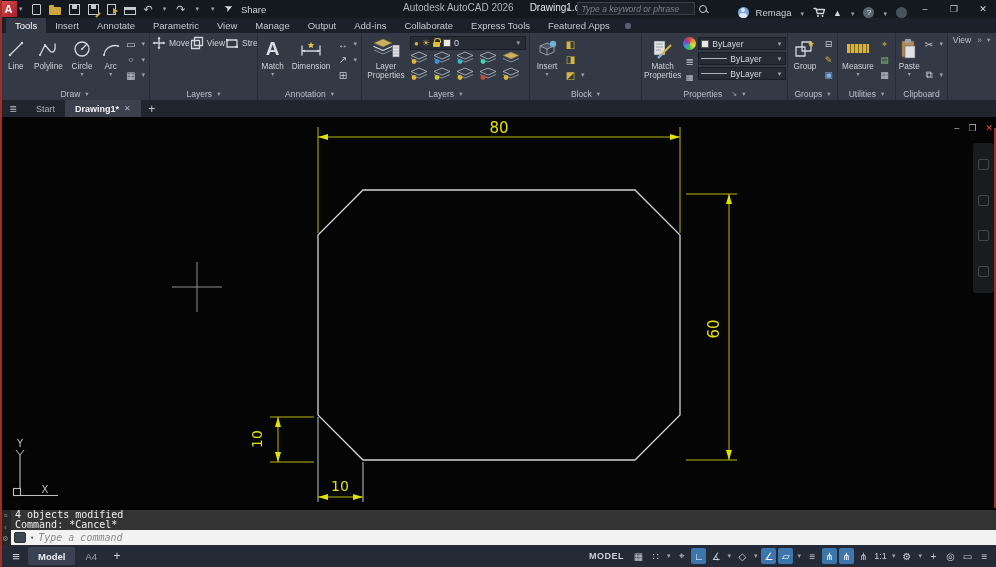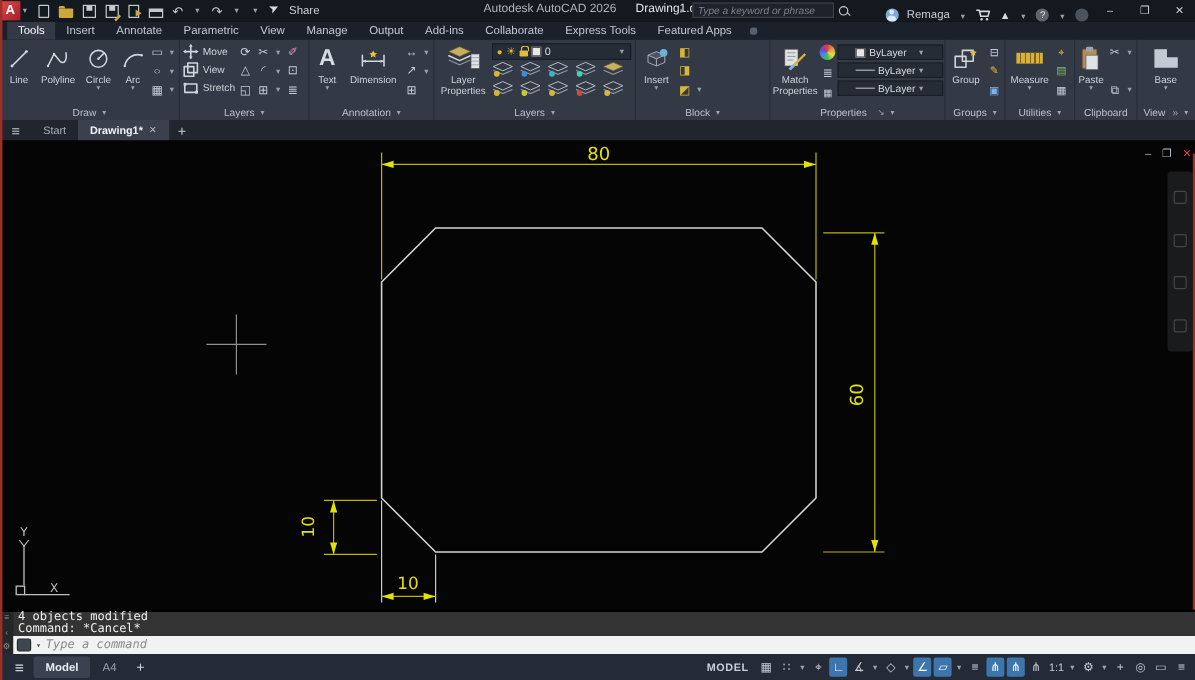--- a/index.html
+++ b/index.html
@@ -56,21 +56,21 @@
 .mdd{font-size:6px;color:#9aa2ad;line-height:4px}
 .smallcol{display:flex;flex-direction:column;justify-content:space-between;height:49px;padding:2px 0}
 .srow{display:flex;align-items:center;gap:2px;height:14px;font-size:10px;color:#c3ccd6}
 .mrow{display:flex;align-items:center;gap:3px;height:15px;font-size:8.5px;color:#ccd2da}
 .gly{display:inline-flex;width:13px;justify-content:center;color:#c3ccd6}
 .ldrop{width:116px;height:14px;background:#262c36;border:1px solid #1a1f27;display:flex;align-items:center;gap:3px;padding:0 3px;font-size:9px;color:#d6dae0}
 .wsq{width:8px;height:8px;background:#e8e8e8;border:1px solid #555}
 .lock{width:7px;height:5px;background:#e0be3c;border-radius:1px;position:relative;margin-top:3px}
 .lock::before{content:"";position:absolute;top:-4px;left:1px;width:5px;height:4px;border:1px solid #e0be3c;border-bottom:none;border-radius:3px 3px 0 0}
 .lrow{display:flex;gap:5px;align-items:center;height:16px}
-.pdrop{width:88px;height:13px;background:#262c36;border:1px solid #1a1f27;display:flex;align-items:center;gap:3px;padding:0 14px;font-size:8.5px;color:#d6dae0;margin-bottom:2px}
+.pdrop{width:88px;height:13px;background:#262c36;border:1px solid #1a1f27;display:flex;align-items:center;gap:3px;padding:0 2px;font-size:8.5px;color:#d6dae0;margin-bottom:2px}
 .pline{width:26px;height:1px;background:#aab2bc}
 .wheel{width:13px;height:13px;border-radius:50%;background:conic-gradient(#e04040,#e0a040,#e0e040,#40c050,#4090e0,#8040c0,#e04040)}
 .ruler{width:22px;height:9px;background:#d9b23a;background-image:repeating-linear-gradient(90deg,transparent 0 3px,#7a6220 3px 4px)}
 .lshape{width:20px;height:16px;background:#c3cad3;clip-path:polygon(0 0,55% 0,55% 45%,100% 45%,100% 100%,0 100%)}
 .pink{color:#e889b8}
 .gold{color:#d8b63a}
 .green{color:#7fbb6a}
 .blue{color:#7fb2e8}
 
 .filetabs{height:17px;background:#21262e;display:flex;align-items:stretch}
@@ -251,21 +251,21 @@
             </div>
         </div>
       </div>
       <div class="plabel dd">
           <span>Draw</span>
         </div>
     </div>
 
     <div class="panel" style="width:108px">
       <div class="ptools">
-        <div style="display:flex;flex-direction:column">
+        <div style="display:flex;flex-direction:row">
           <div class="mrow">
             <svg width="14" height="14">
                 <path d="M7 2 V12 M2 7 H12" class="st" stroke-width="1.1"></path>
                 <path d="M7 0.5 5.5 3 8.5 3Z M7 13.5 5.5 11 8.5 11Z M0.5 7 3 5.5 3 8.5Z M13.5 7 11 5.5 11 8.5Z" class="fl"></path>
               </svg>
             <span>Move</span>
           </div>
           <div class="mrow">
             <svg width="14" height="14">
                 <rect x="1.5" y="4.5" width="8" height="8" class="st" stroke-width="1"></rect>
@@ -321,21 +321,21 @@
       </div>
       <div class="plabel dd">
           <span>Layers</span>
         </div>
     </div>
 
     <div class="panel" style="width:104px">
       <div class="ptools">
         <div class="bigbtn" style="width:26px">
           <span class="bicon" style="font-size:19px;color:#d7dce3;font-weight:bold">A</span>
-          <span>Text</span>
+          <span>Match</span>
           <span class="mdd">▾</span>
         </div>
         <div class="bigbtn" style="width:48px">
           <span class="bicon">
             <svg width="26" height="20">
                 <path d="M4 16 V7 M22 16 V7 M4 12 H22" class="st" stroke-width="1"></path>
                 <path d="M4 12 7 10.8 7 13.2Z M22 12 19 10.8 19 13.2Z" class="fl"></path>
                 <path d="M13 3 l1 2 2.2.3-1.6 1.5.4 2.2-2-1.1-2 1.1.4-2.2L9.8 5.3 12 5Z" fill="#ddc53e"></path>
               </svg>
           </span>
@@ -594,29 +594,20 @@
               <span class="car">▾</span>
             </div>
         </div>
       </div>
       <div class="plabel">
           <span>Clipboard</span>
         </div>
     </div>
 
     <div class="panel" style="width:47px;border-right:none">
-      <div class="ptools" style="justify-content:center">
-        <div class="bigbtn" style="width:32px">
-          <span class="bicon">
-              <span class="lshape"></span>
-            </span>
-          <span>Base</span>
-          <span class="mdd">▾</span>
-        </div>
-      </div>
       <div class="plabel dd">
           <span>View</span>
           <span style="margin-left:3px;color:#9aa2ad">»</span>
         </div>
     </div>
   </div>
 
   <div class="filetabs">
     <div class="fmenu">≡</div>
     <div class="ftab">

